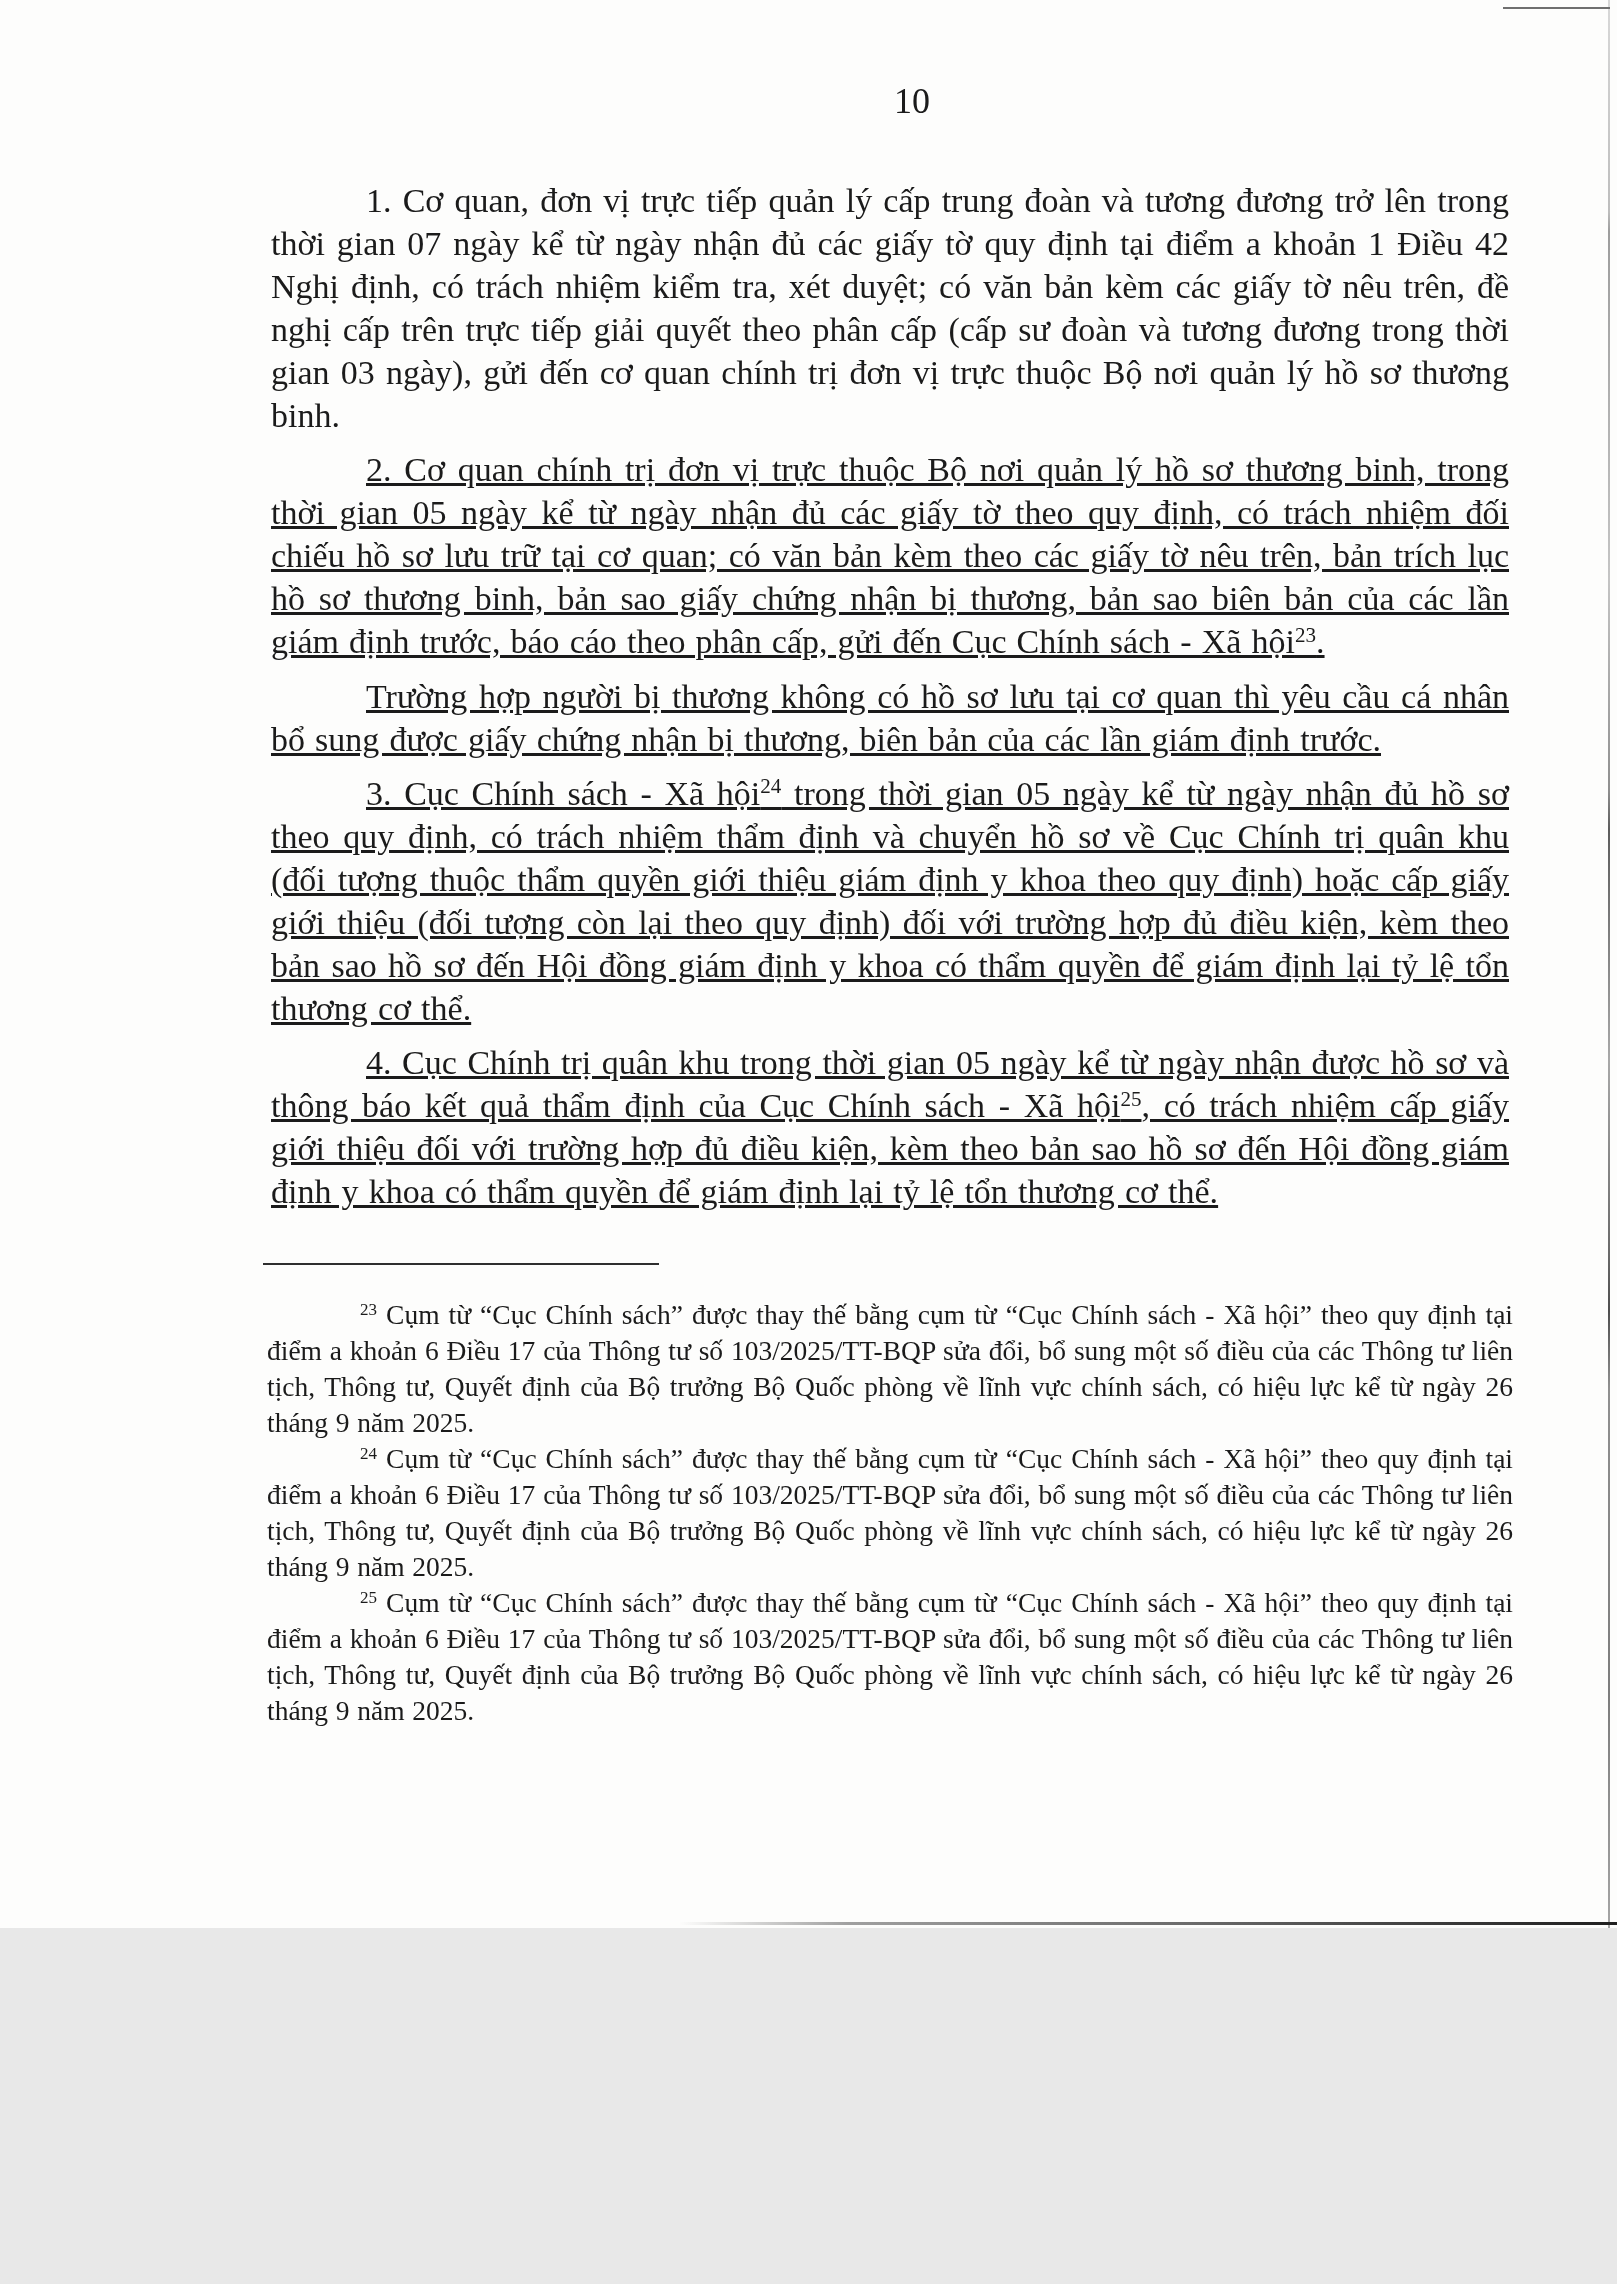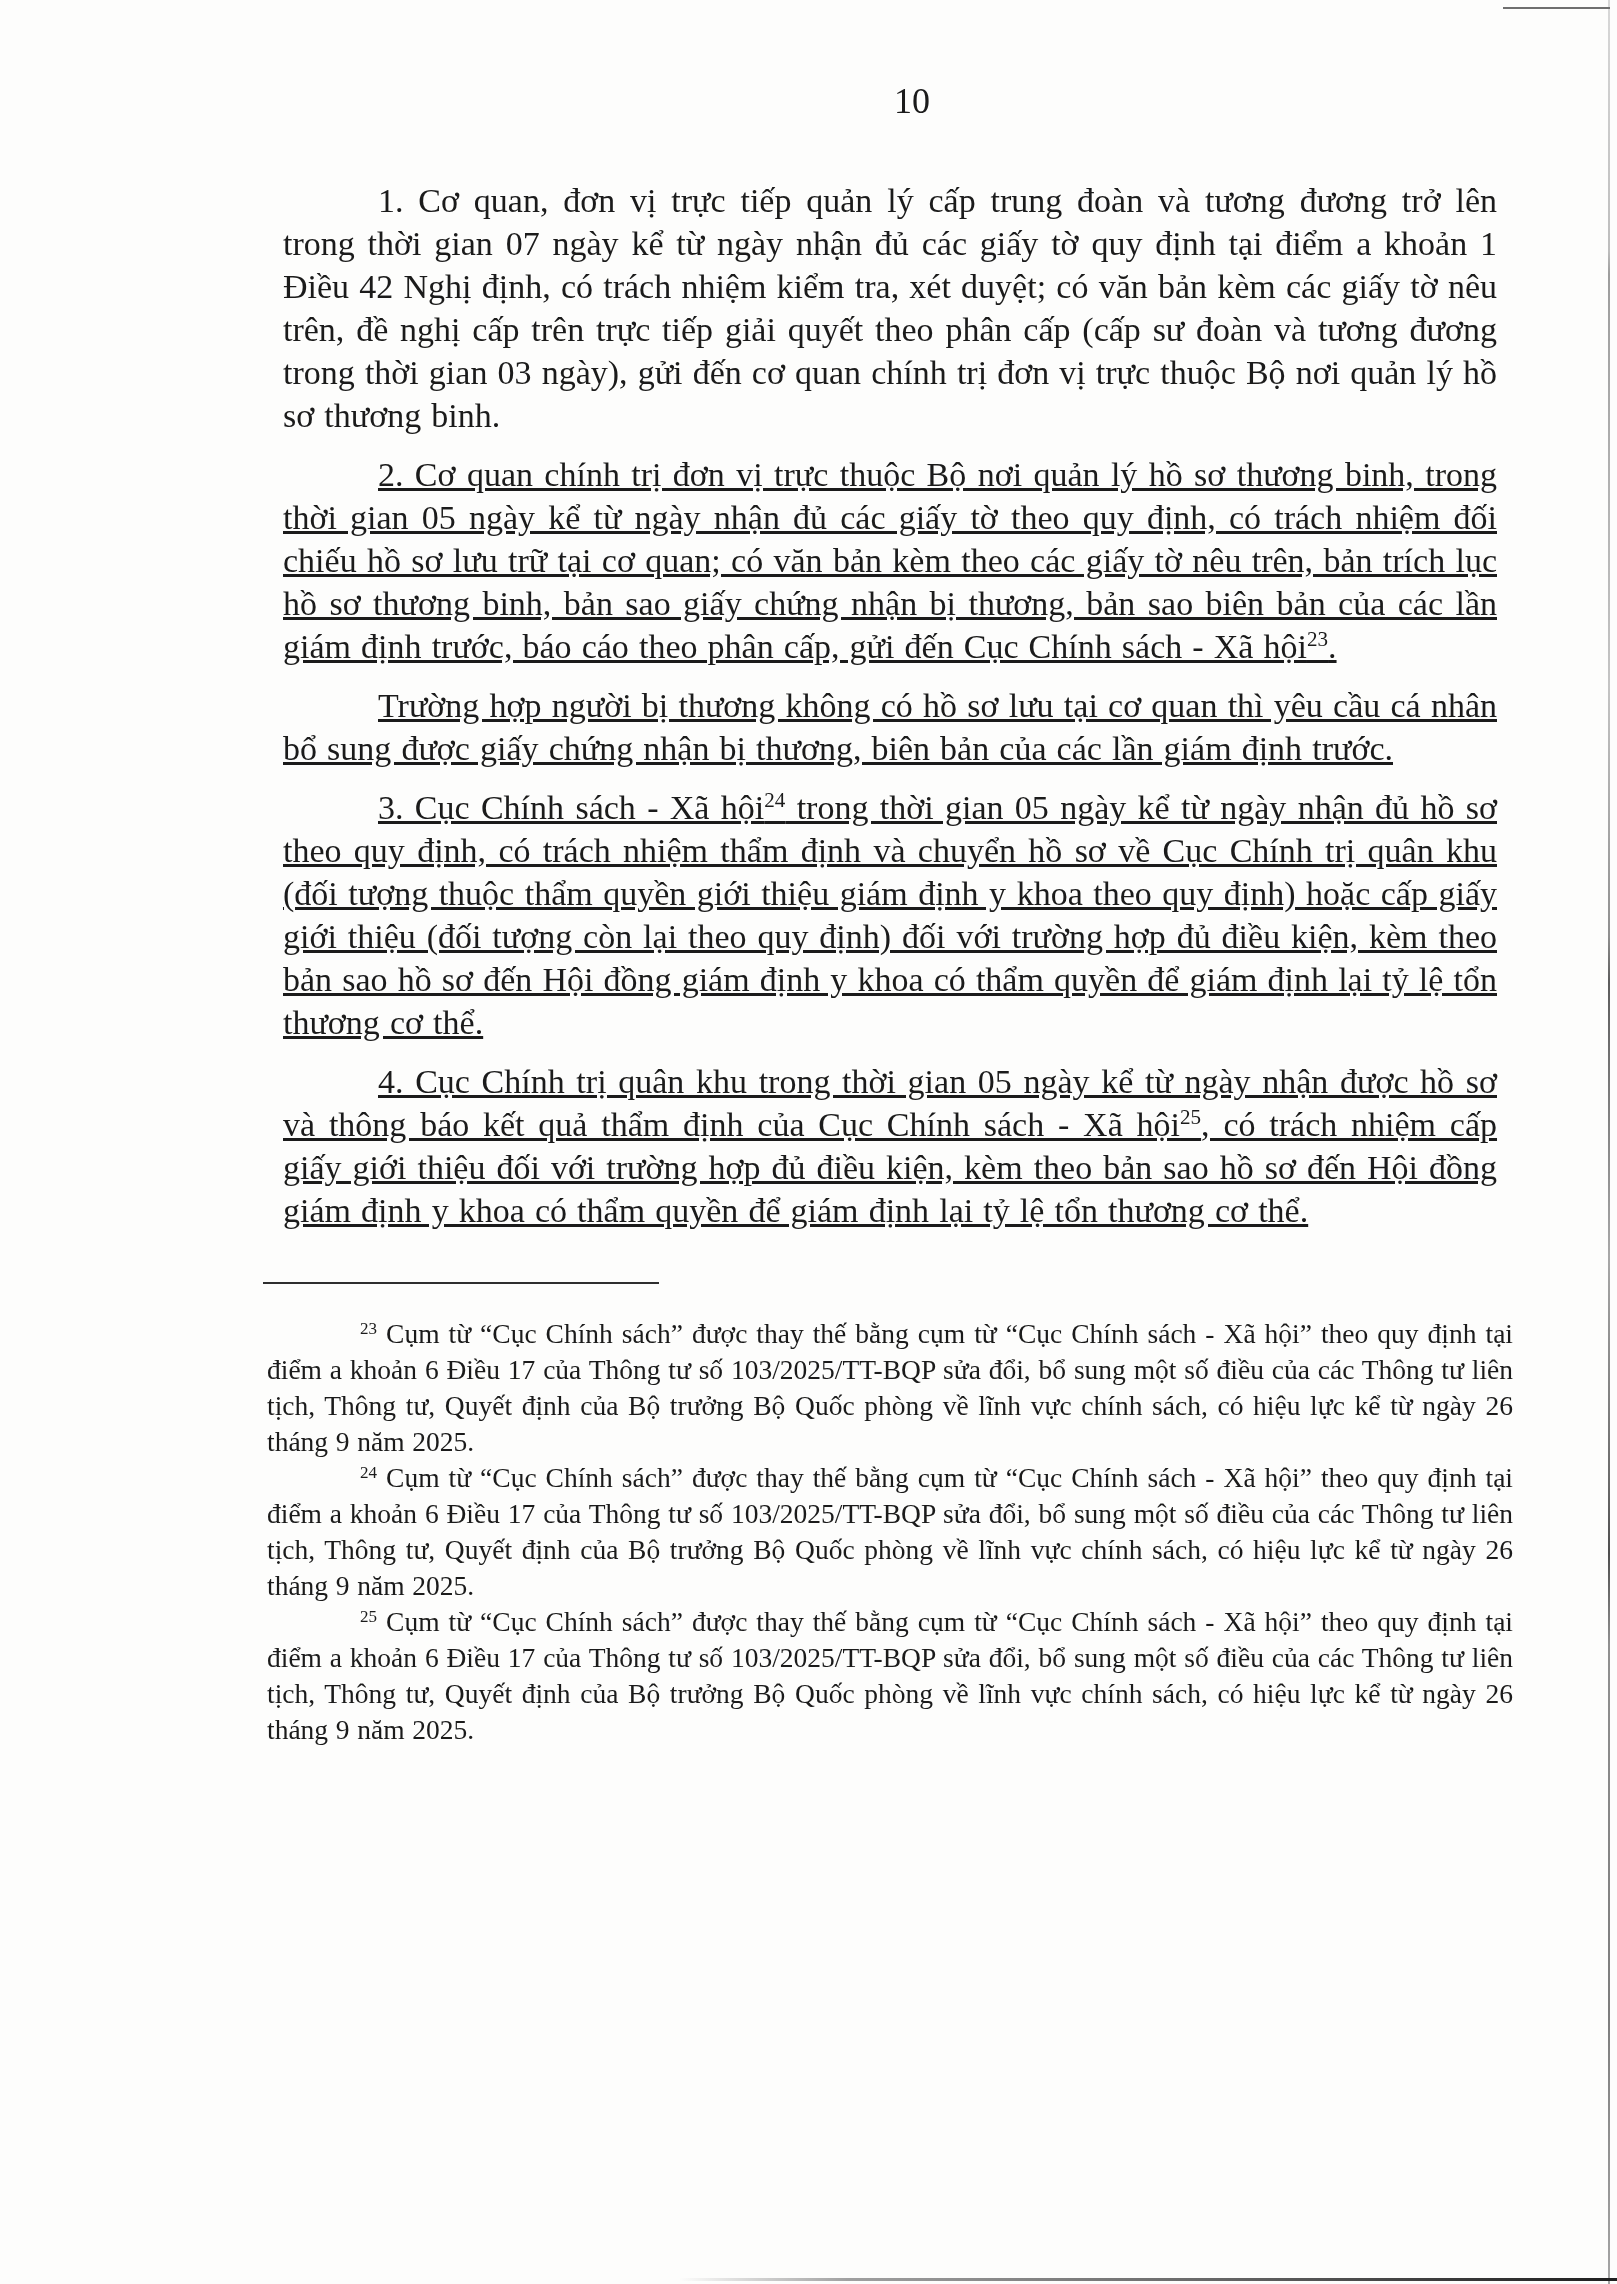--- a/index.html
+++ b/index.html
@@ -3,21 +3,21 @@
 <meta charset="utf-8">
 <style>
   html, body {
     margin: 0;
     padding: 0;
     background: #e8e8e8;
   }
   .page {
     position: relative;
     width: 1618px;
-    height: 2284px;
+    height: 1928px;
     background: #fdfdfc;
     overflow: hidden;
     font-family: "Liberation Serif", "DejaVu Serif", serif;
     color: #1b1b1b;
   }
   .content {
     position: absolute;
     left: 267px;
     width: 1246px;
     top: 81px;
@@ -27,21 +27,21 @@
     padding-left: 44px;
     font-size: 36px;
     line-height: 40px;
     margin: 0 0 58px 0;
   }
   .body-text .para {
     font-size: 34px;
     line-height: 43px;
     text-align: justify;
     text-indent: 95px;
-    margin: 16px;
+    margin: 4px;
     word-spacing: 1.6px;
   }
   .body-text .para + .para {
     margin-top: 11.3px;
     text-decoration: underline;
   }
   .para sup, .footnote sup {
     font-size: 62%;
     line-height: 0;
     position: relative;

